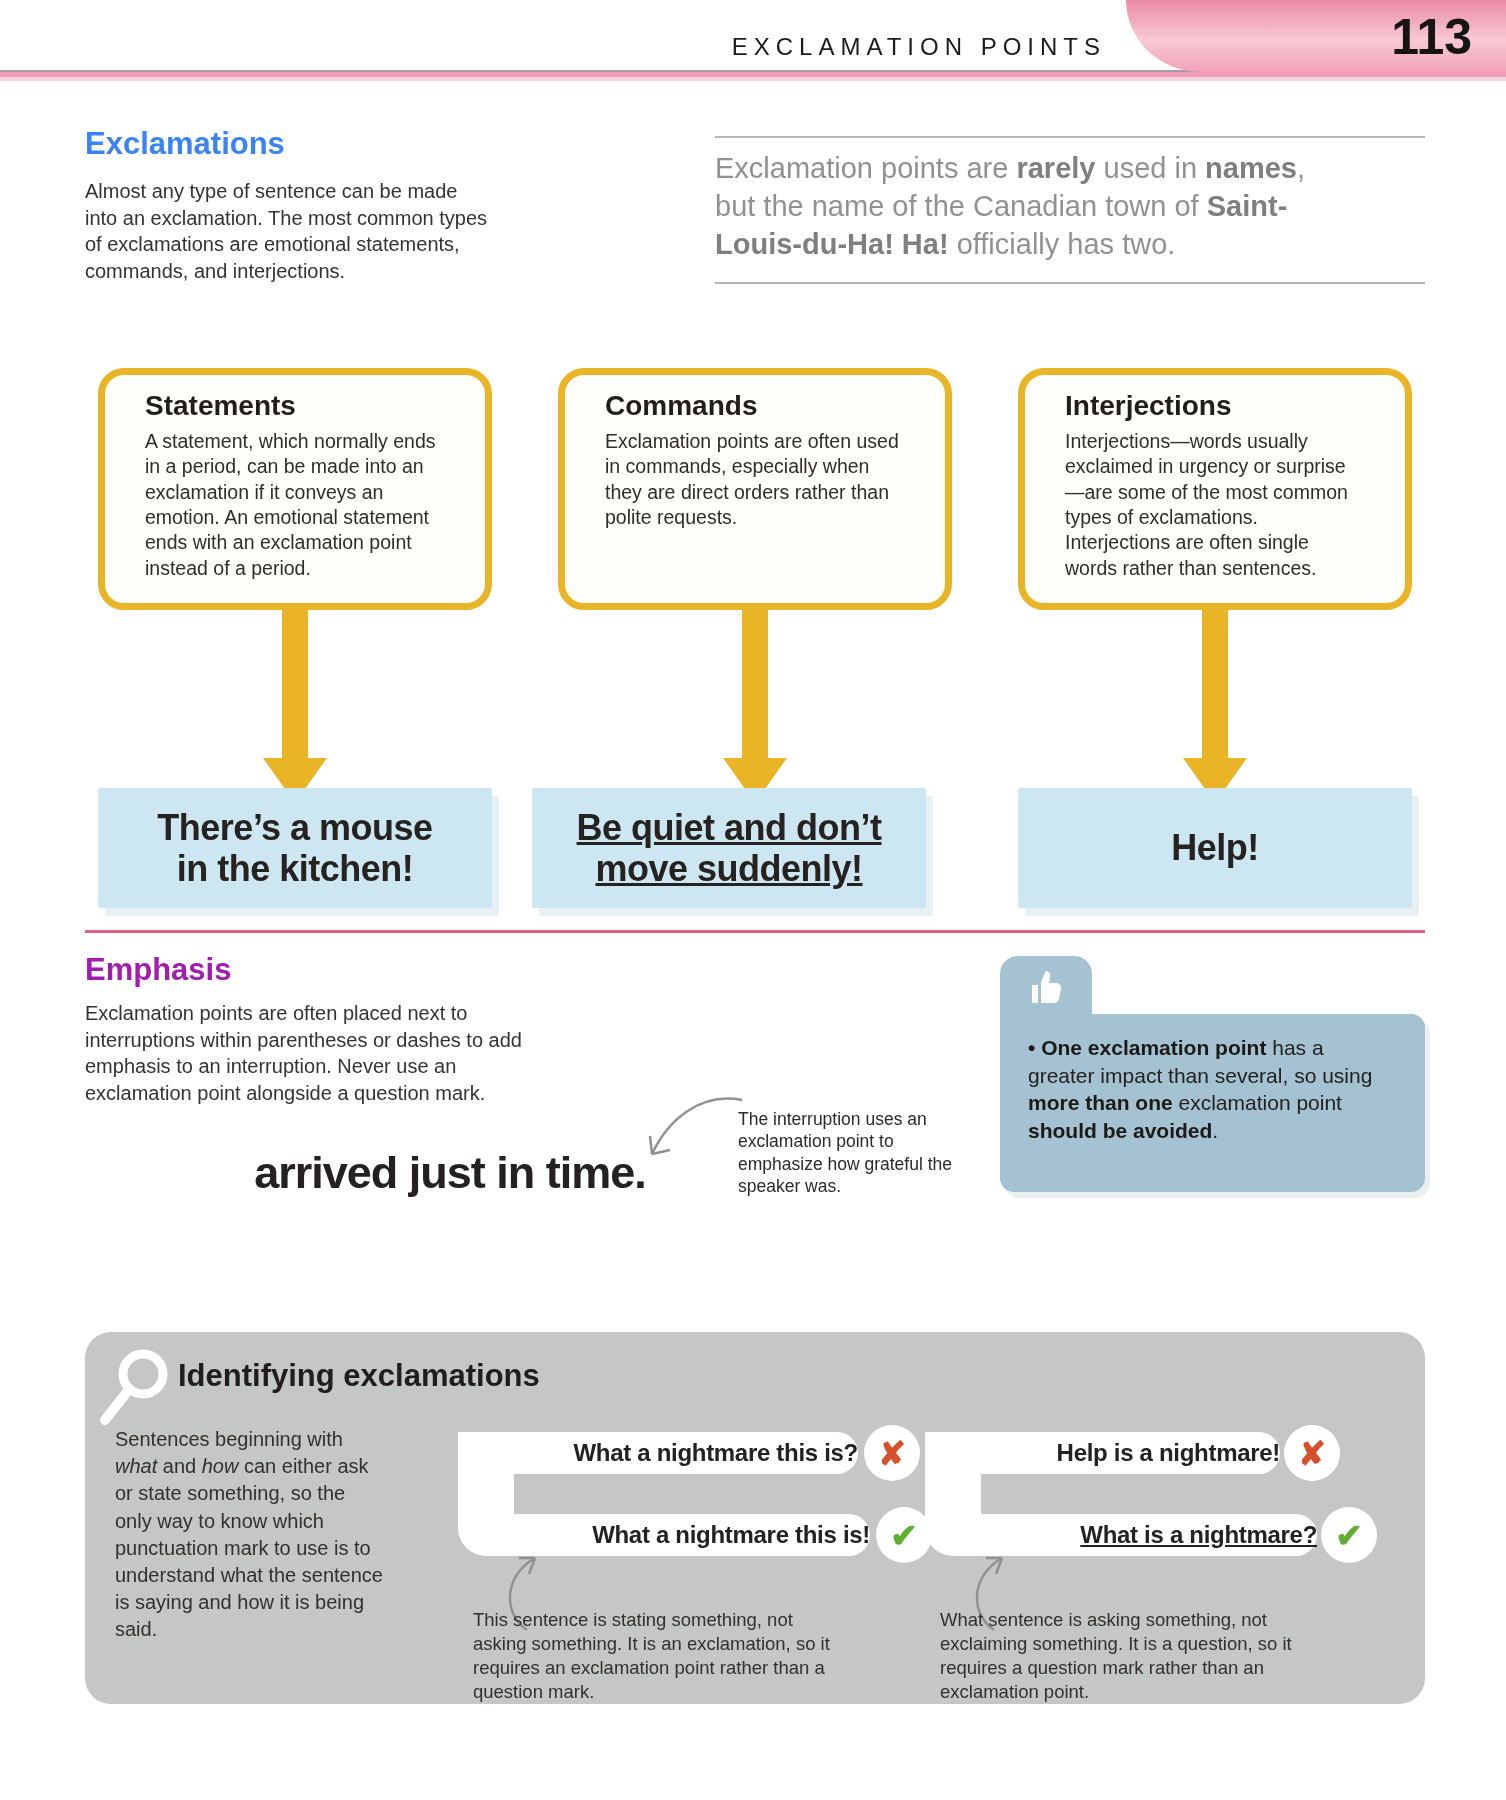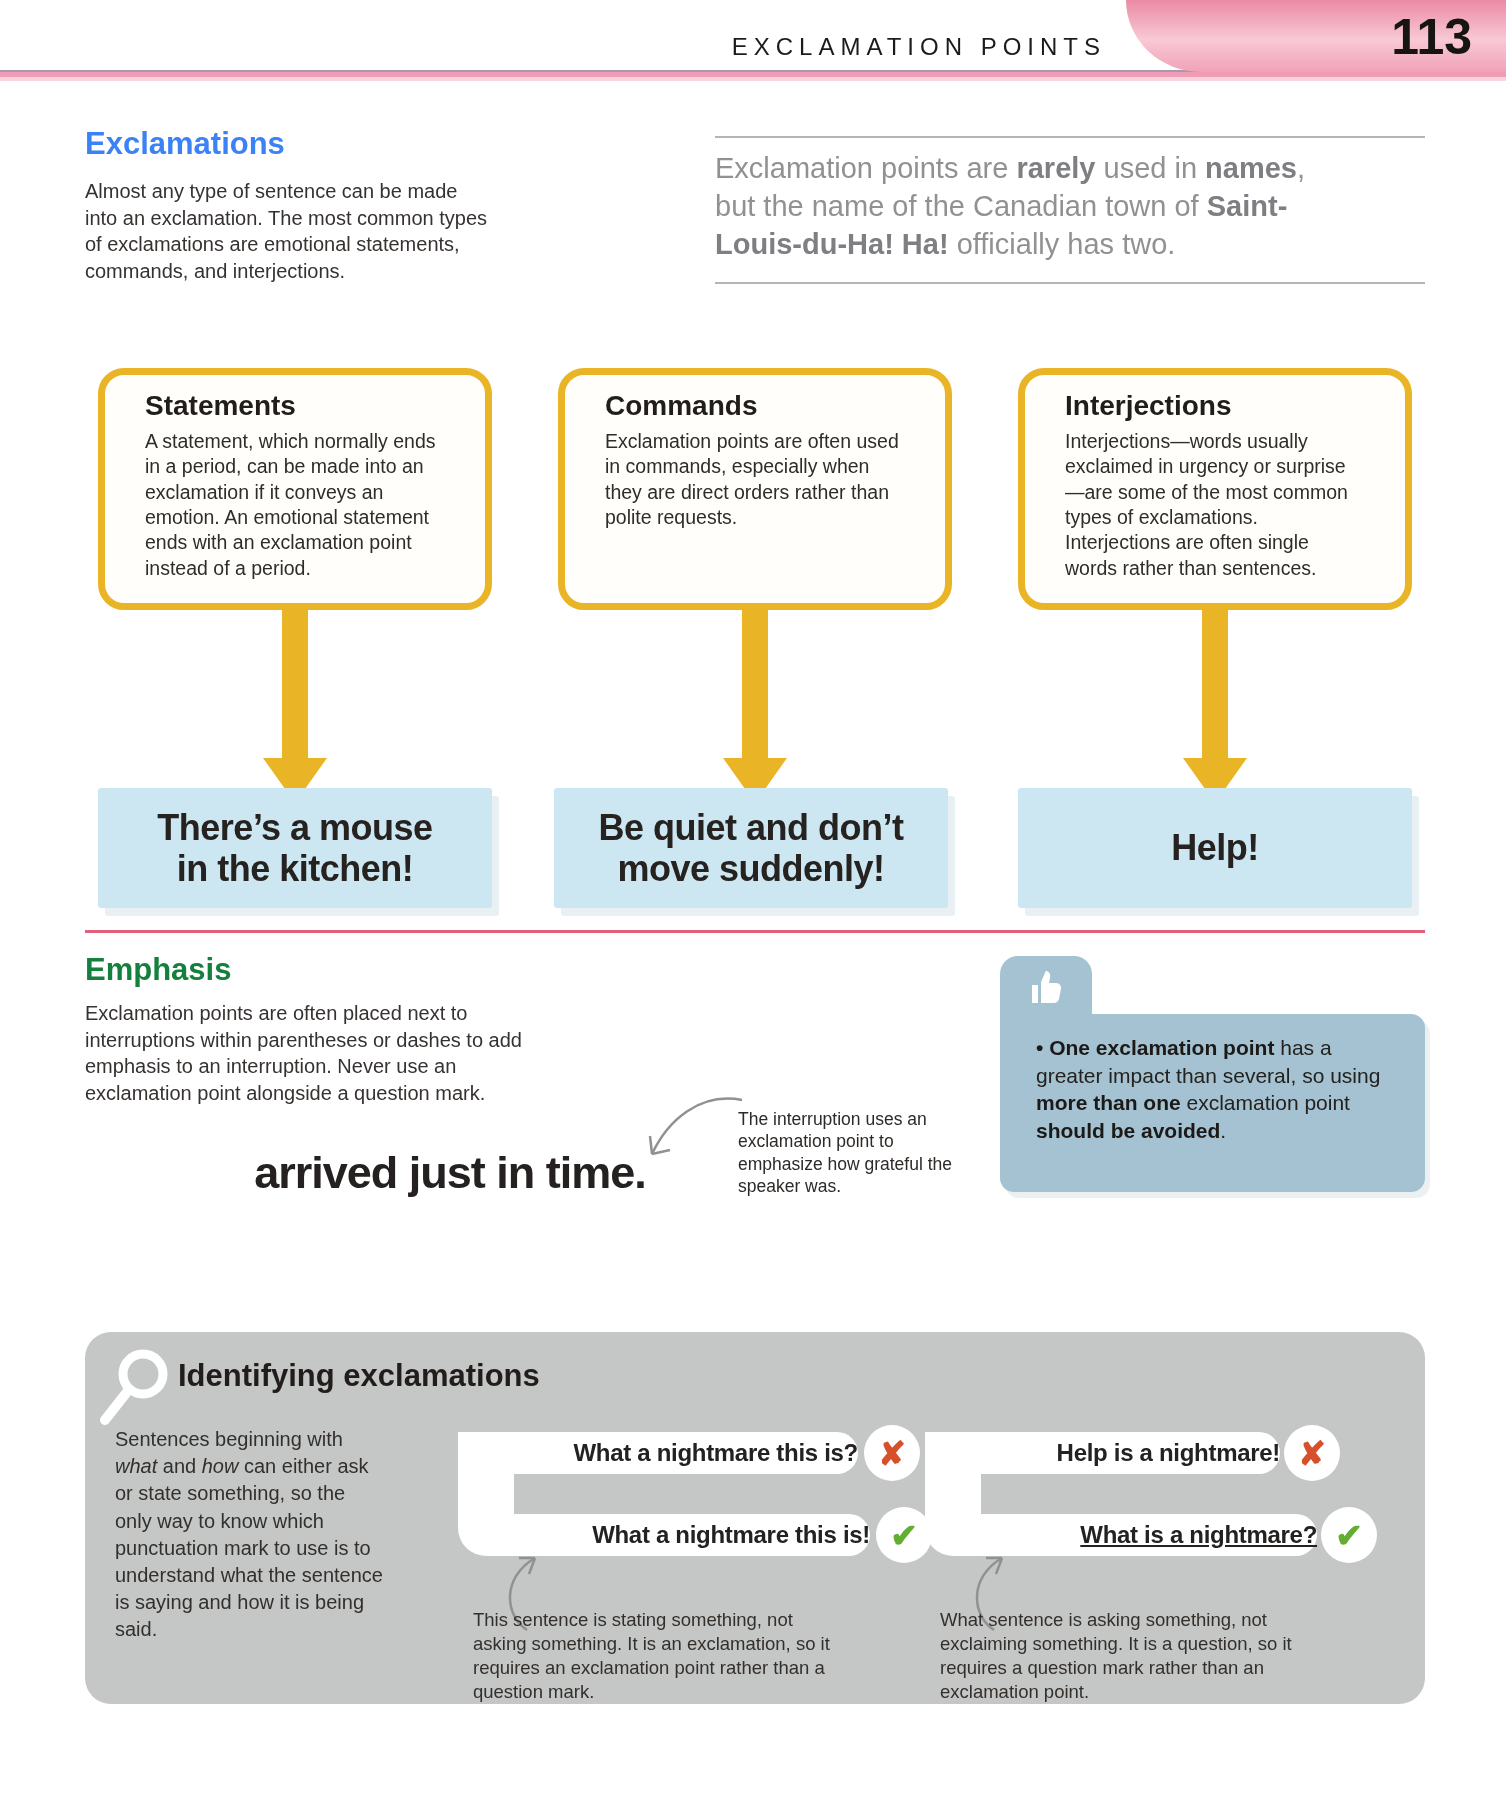--- a/index.html
+++ b/index.html
@@ -35,33 +35,33 @@
   .arrow-down { position:absolute; top:606px; width:64px; height:197px; }
   .a-1 { left:263px; } .a-2 { left:723px; } .a-3 { left:1183px; }
   .arrow-down .shaft { position:absolute; left:19px; top:0; width:26px; height:156px; background:#e9b425; }
   .arrow-down .head  { position:absolute; left:0; top:152px; width:0; height:0;
     border-left:32px solid transparent; border-right:32px solid transparent; border-top:45px solid #e9b425; }
 
   
   .example-box { position:absolute; top:788px; width:394px; height:120px; background:#cde7f2; border-radius:3px;
     box-shadow:7px 8px 0 rgba(110,160,185,.16); display:flex; flex-direction:column; justify-content:center;
     text-align:center; font-weight:700; font-size:36px; line-height:1.14; color:#262220; letter-spacing:-0.5px; }
-  .e-1 { left:98px; } .e-2 { left:554px; } .e-3 { left:1018px; }
+  .e-1 { left:98px; } .e-2 { left:532px;text-decoration:underline; } .e-3 { left:1018px; }
 
   .rule-pink { position:absolute; left:85px; top:930px; width:1340px; height:3px; background:#e0607d; }
 
   
-  .emph-h { position:absolute; left:85px; top:952px; font-size:31px; font-weight:700; color:#15803d; }
+  .emph-h { position:absolute; left:85px; top:952px; font-size:31px; font-weight:700; color:#a21caf; }
   .emph-p { position:absolute; left:85px; top:1000px; width:450px; font-size:20px; line-height:1.33; color:#363230; }
 
   
   .tip-tab { position:absolute; left:1000px; top:956px; width:92px; height:66px; background:#a4c2d1;
     border-radius:18px 18px 0 0; display:flex; justify-content:center; padding-top:9px; }
   .tip-box { position:absolute; left:1000px; top:1014px; width:425px; height:178px; background:#a4c2d1;
-    border-radius:2px 14px 14px 14px; padding:20px 40px 0 36px; font-size:21px; line-height:1.32; color:#24211e;
+    border-radius:2px 14px 14px 14px; padding:20px 40px 0 28px; font-size:21px; line-height:1.32; color:#24211e;
     box-shadow:5px 6px 0 rgba(120,150,170,.14); }
   .tip-box span[style*="700"] { color:#1c1a18; }
 
   
   .hero { position:absolute; left:140px; top:1146px; width:620px; text-align:center;
     font-size:45px; font-weight:700; line-height:1.22; color:#242120; letter-spacing:-1px; }
   .annot { position:absolute; left:738px; top:1108px; width:238px; font-size:17.5px; line-height:1.28; color:#2e2a27; }
   .curve-svg { position:absolute; }
 
   

